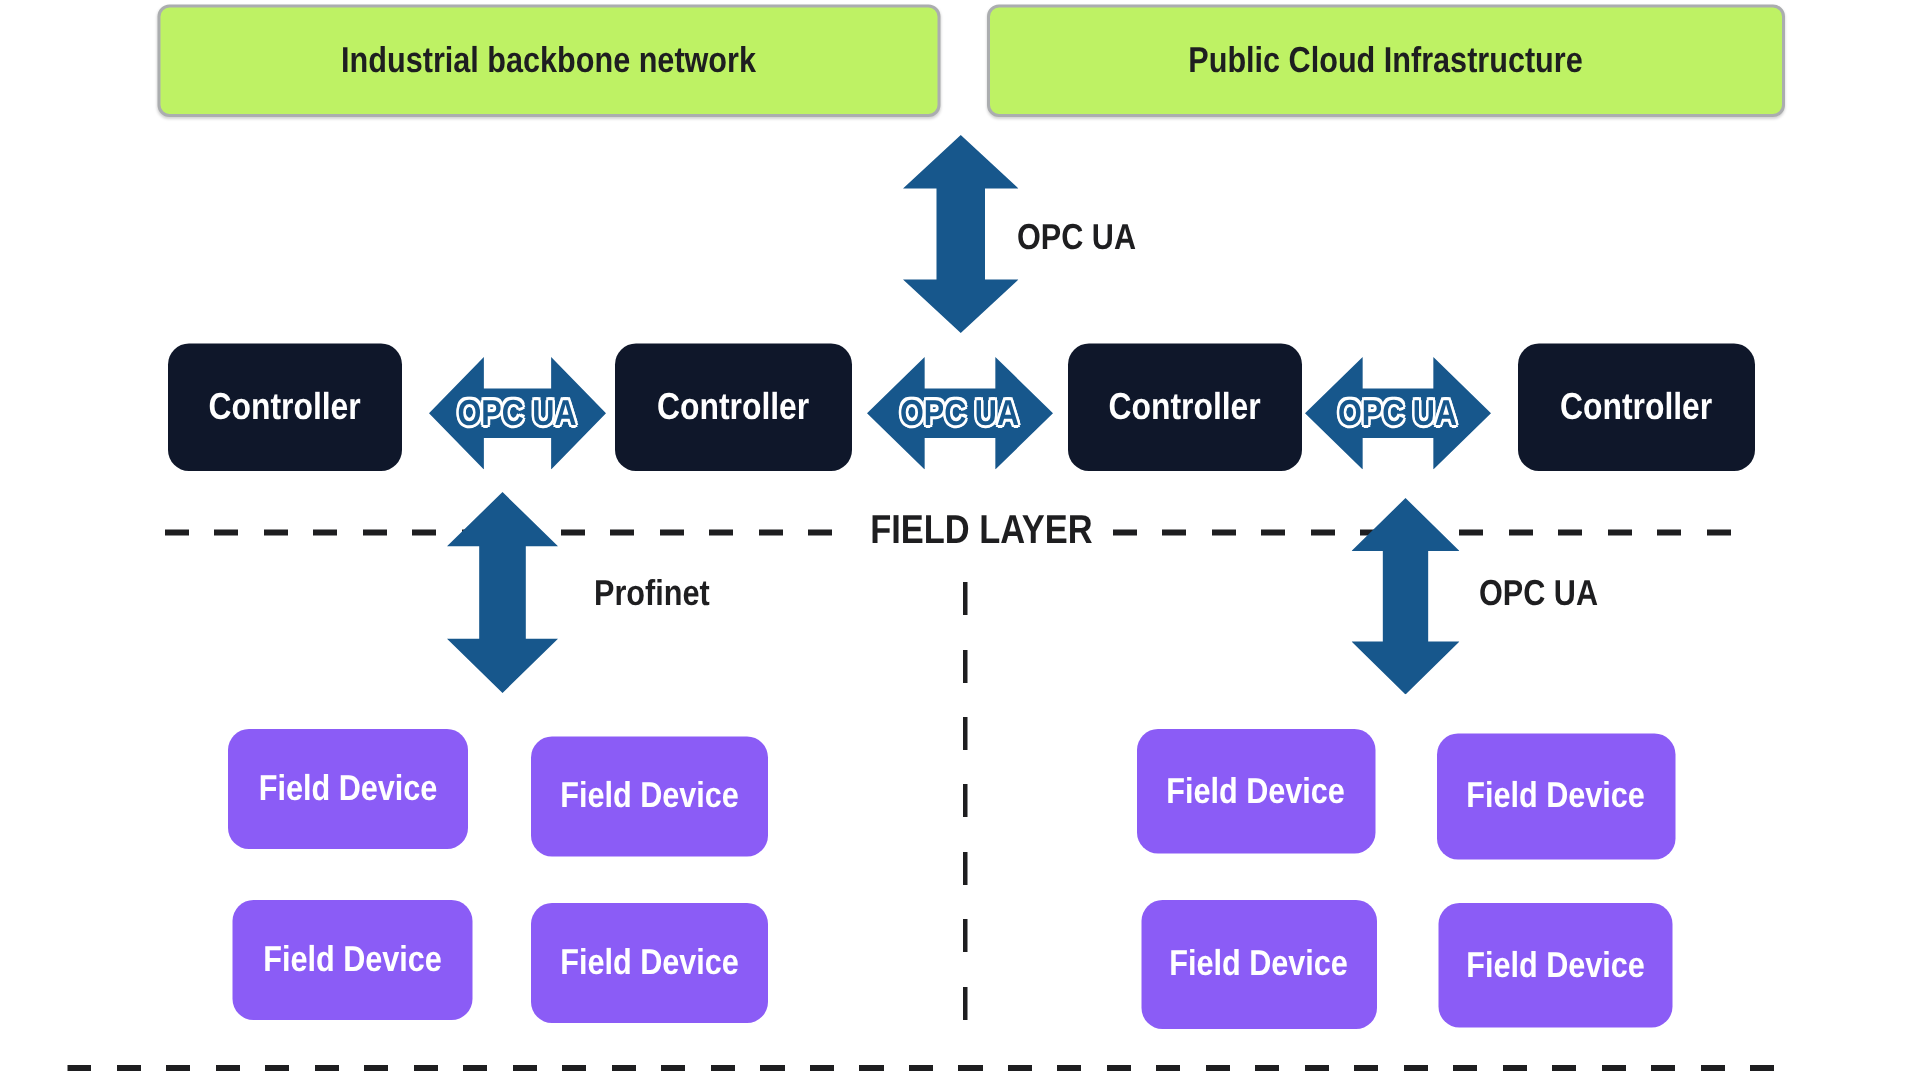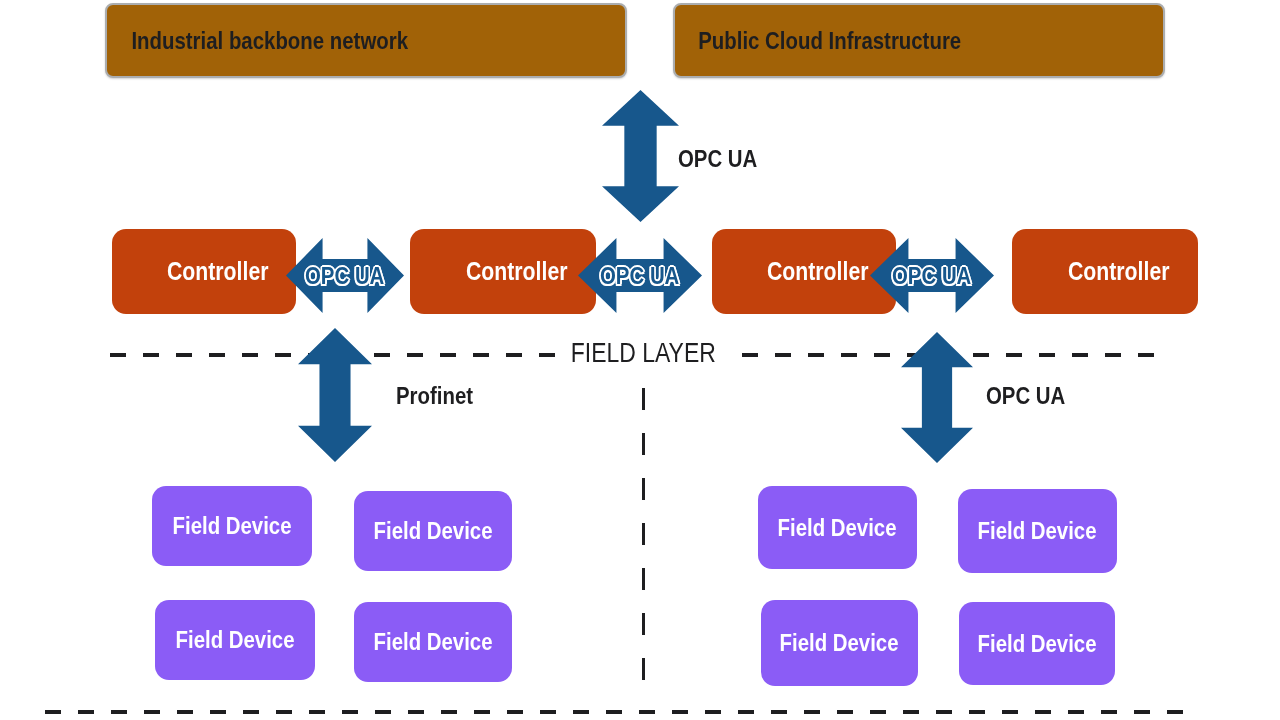--- a/index.html
+++ b/index.html
@@ -3,29 +3,29 @@
 <meta charset="utf-8">
 <style>
   html,body { margin:0; padding:0; background:#fff; }
   .canvas {
     position:relative; width:1280px; height:720px; background:#ffffff;
     font-family:"Liberation Sans", sans-serif; overflow:hidden;
   }
   .cond { display:inline-block; transform:scaleX(0.85); white-space:nowrap; }
 
   .graybox {
-    position:absolute; background:#a16207; border:2px solid #abadaf; border-radius:8px;
-    display:flex; align-items:center; justify-content:flex-start;
+    position:absolute; background:#bef264; border:2px solid #abadaf; border-radius:8px;
+    display:flex; align-items:center; justify-content:center;
     font-weight:bold; font-size:24px; color:#1e1e20; box-sizing:border-box;
     box-shadow:0 1px 2px rgba(0,0,0,0.18);
   }
   .controller {
-    position:absolute; background:#c2410c; border-radius:14px;
+    position:absolute; background:#0f172a; border-radius:14px;
     display:flex; align-items:center; justify-content:center;
-    color:#ffffff; font-weight:bold; font-size:25px;padding-left:28px;
+    color:#ffffff; font-weight:bold; font-size:25px;
   }
   .fielddevice {
     position:absolute; background:#8b5cf6; border-radius:14px;
     display:flex; align-items:center; justify-content:center;
     color:#ffffff; font-weight:bold; font-size:24px;
   }
   .arrow-v {
     position:absolute; background:#17578c;
     clip-path:polygon(50% 0%, 100% 27%, 71% 27%, 71% 73%, 100% 73%, 50% 100%, 0% 73%, 29% 73%, 29% 27%, 0% 27%);
   }
@@ -39,41 +39,41 @@
     display:flex; align-items:center; justify-content:center;
     color:#17578c; font-weight:bold; font-size:24px;
     text-shadow: 2px 0 0 #fff, -2px 0 0 #fff, 0 2px 0 #fff, 0 -2px 0 #fff,
                  1.5px 1.5px 0 #fff, -1.5px 1.5px 0 #fff, 1.5px -1.5px 0 #fff, -1.5px -1.5px 0 #fff;
   }
   .label-dark {
     position:absolute; color:#1e1e20; font-weight:bold; font-size:24px; line-height:26px;
   }
   .label-dark .cond { transform-origin:left center; }
   .field-layer-text {
-    position:absolute; text-align:left; font-weight:normal; font-size:27px;
+    position:absolute; text-align:right; font-weight:bold; font-size:27px;
     line-height:30px; color:#1e1e20;
   }
   .dash-h {
     position:absolute; height:4px;
     background:repeating-linear-gradient(to right, #1e1e20 0 16px, transparent 16px 33px);
   }
   .dash-v {
     position:absolute; width:3px;
     background:repeating-linear-gradient(to bottom, #1e1e20 0 22px, transparent 22px 45px);
   }
 </style>
 </head>
 <body>
 
 <div class="canvas">
 
   <div class="graybox" style="left:105px; top:3px; width:522px; height:75px;">
     <span class="cond">Industrial backbone network</span>
   </div>
-  <div class="graybox" style="left:658px; top:3px; width:492px; height:75px;margin-left:15px;">
+  <div class="graybox" style="left:658px; top:3px; width:532px; height:75px;">
     <span class="cond">Public Cloud Infrastructure</span>
   </div>
 
   <div class="arrow-v" style="left:602px; top:90px; width:77px; height:132px;"></div>
   <div class="label-dark" style="left:678px; top:146px;">
     <span class="cond">OPC UA</span>
   </div>
 
   <div class="controller" style="left:112px; top:229px; width:156px; height:85px;">
     <span class="cond">Controller</span>

